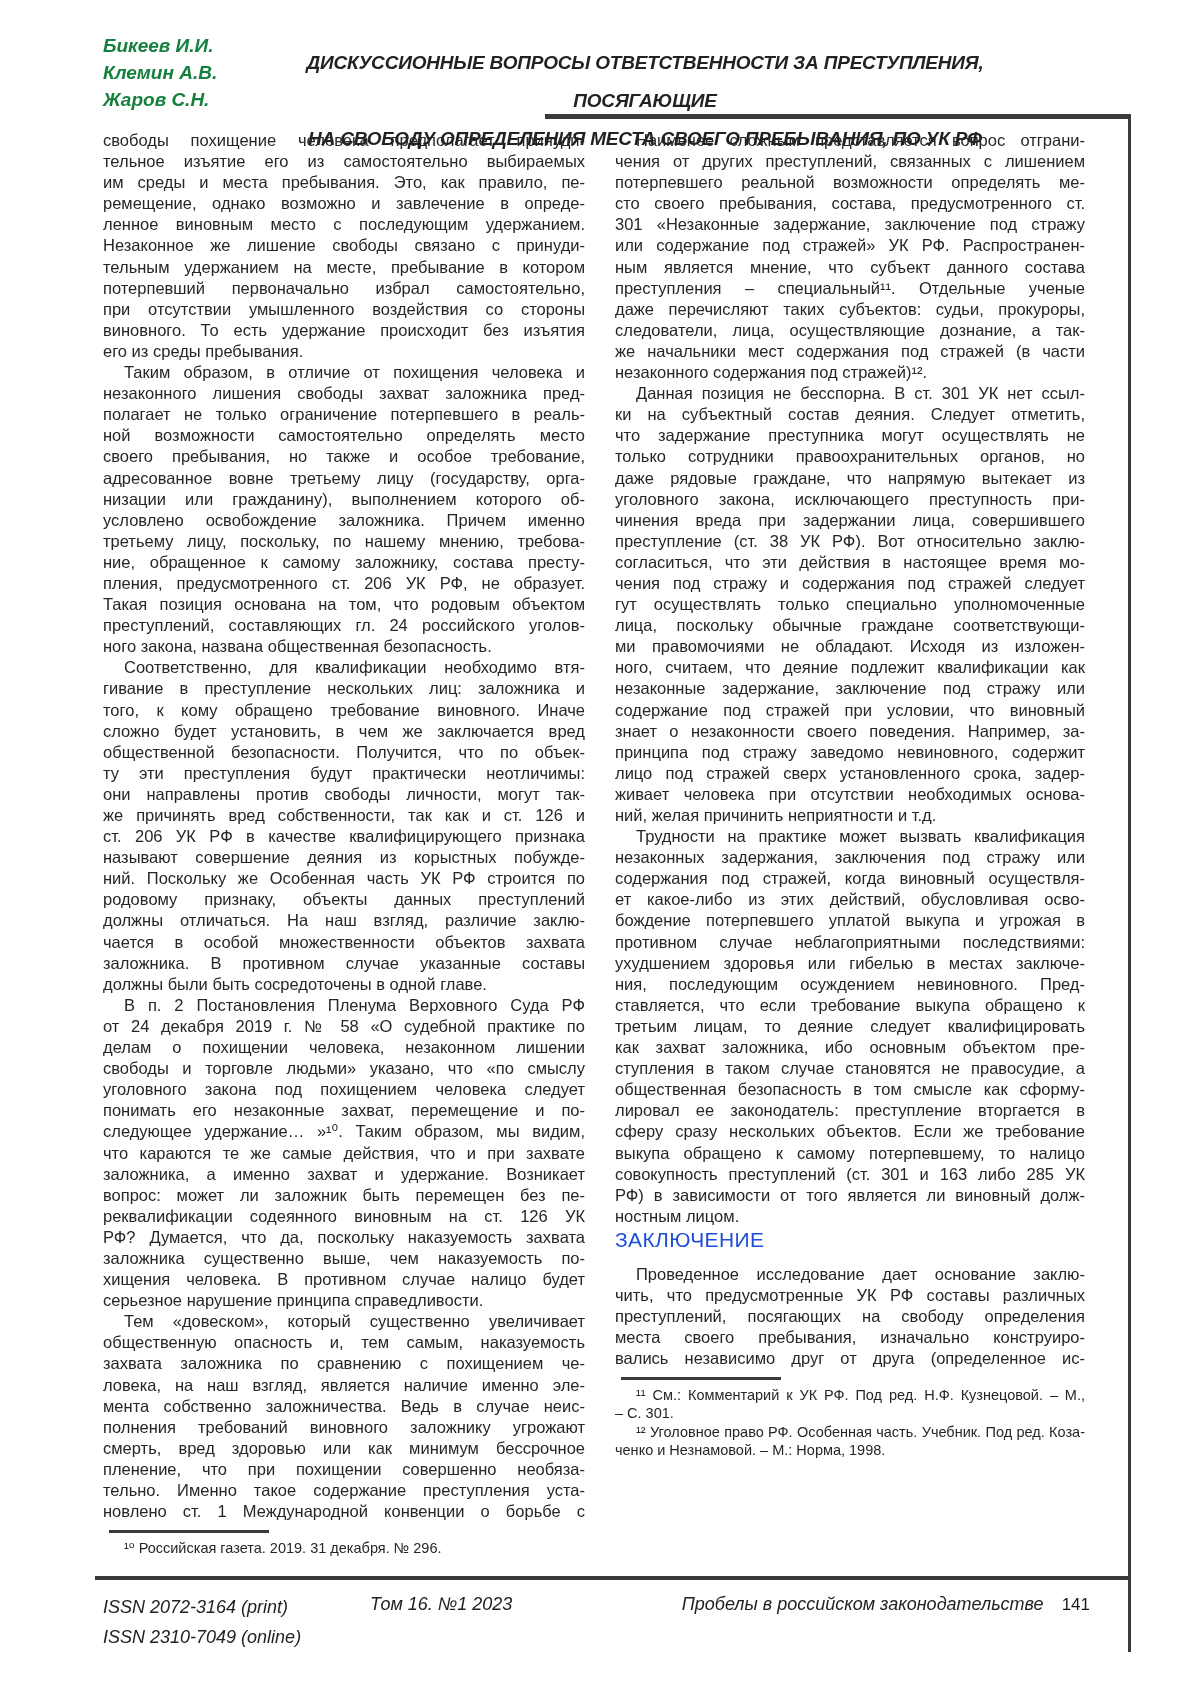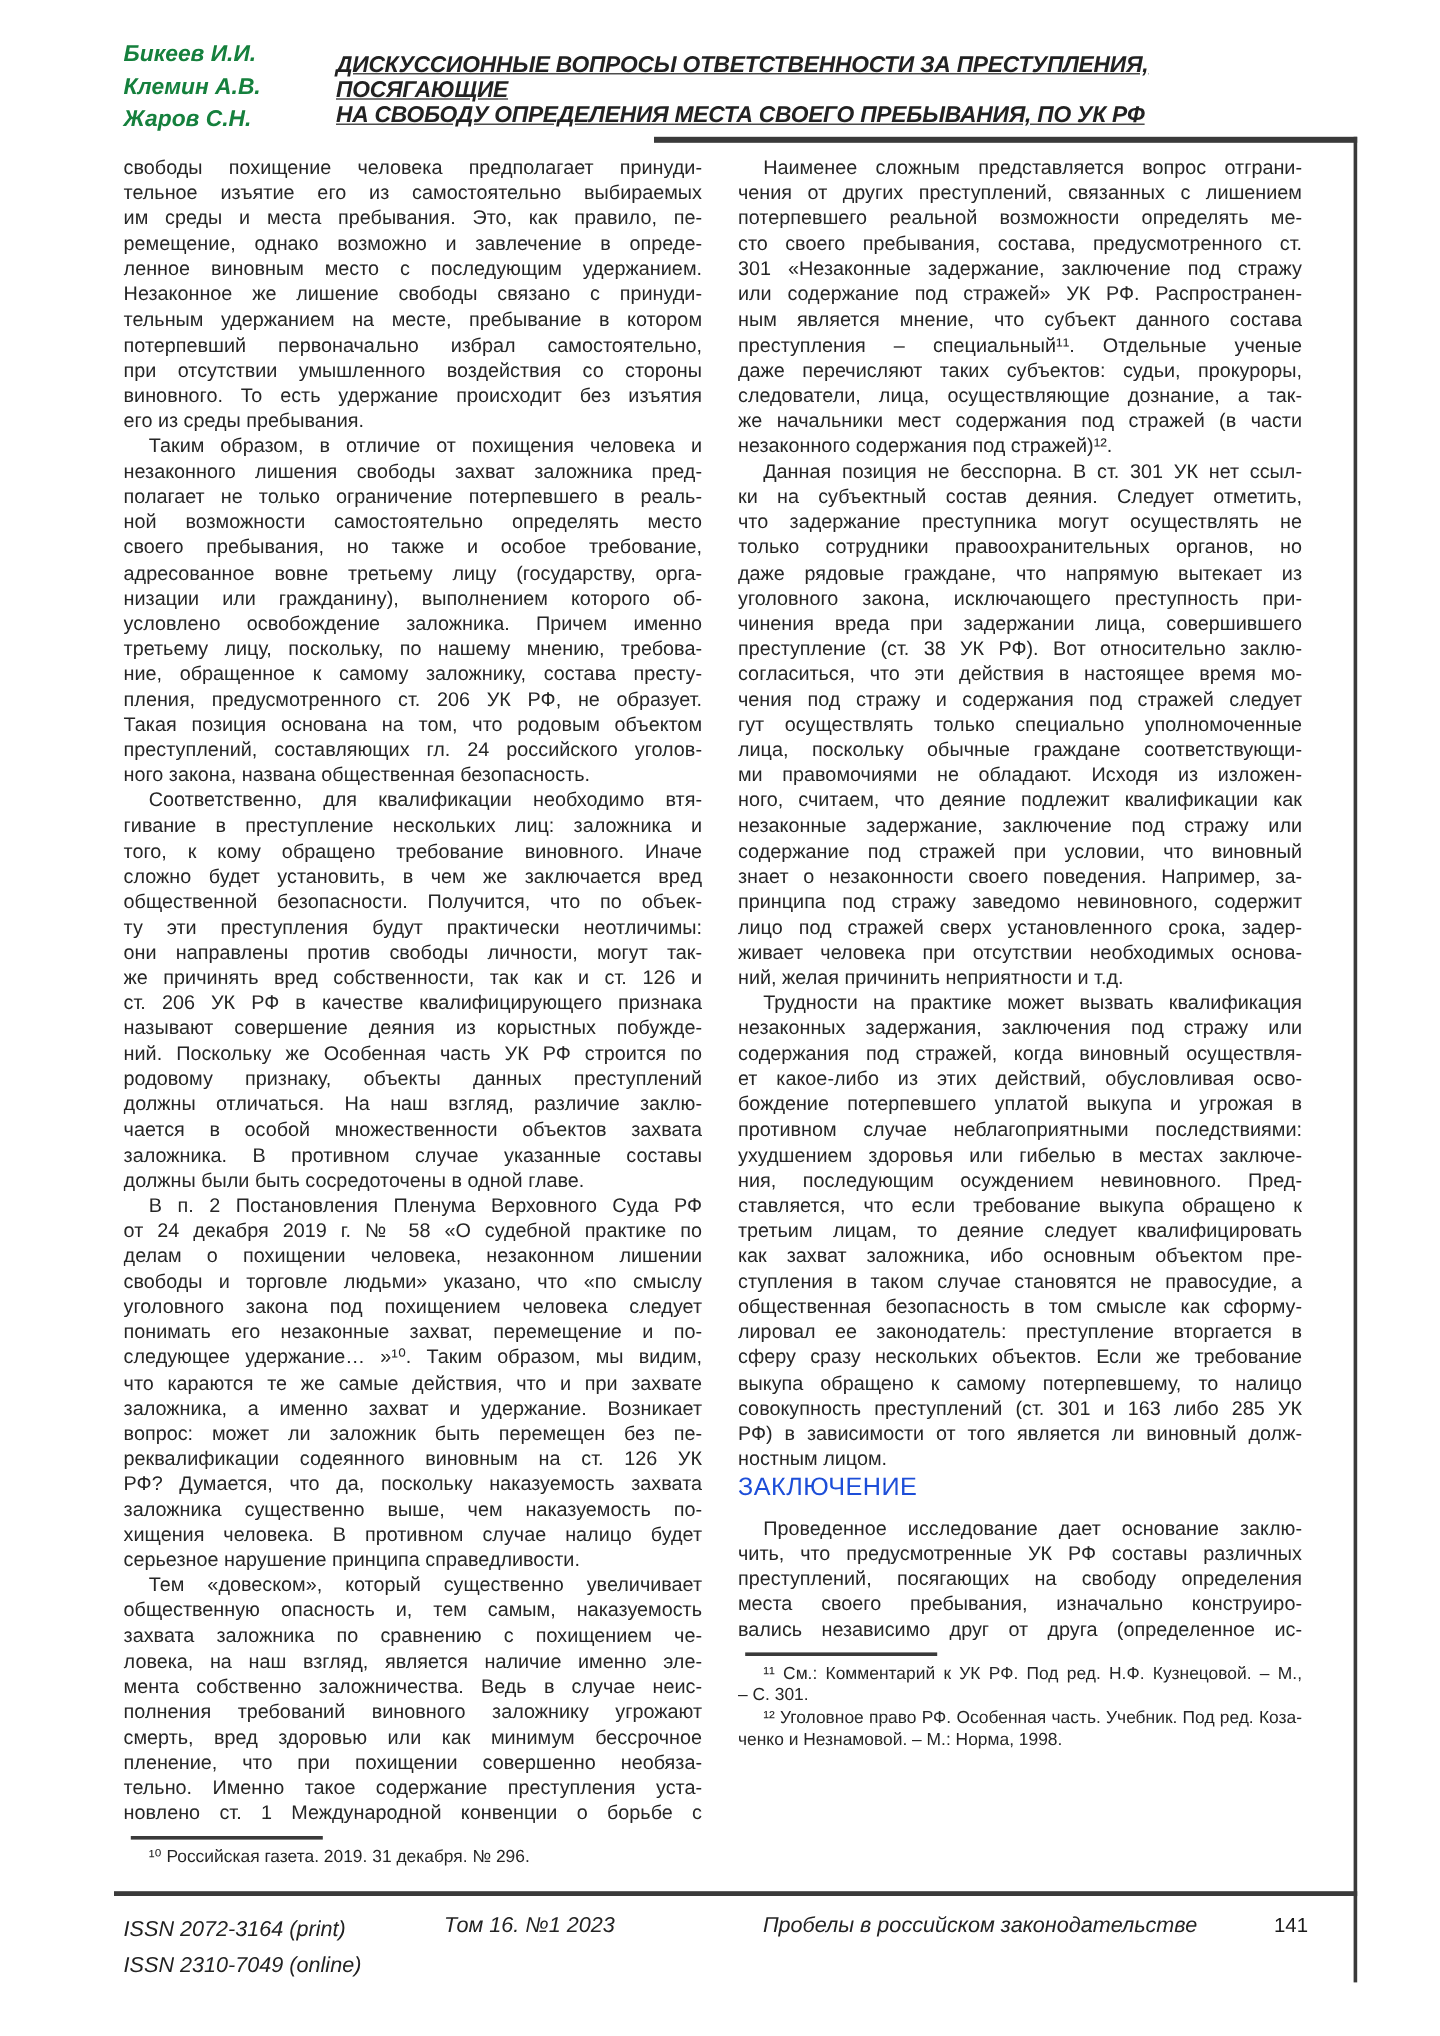--- a/index.html
+++ b/index.html
@@ -8,24 +8,23 @@
     font-family:"Liberation Sans","DejaVu Sans",sans-serif;color:#262626;
     -webkit-font-smoothing:antialiased;
   }
   .page{position:absolute;inset:0;}
   
   .authors{
     position:absolute;left:103px;top:32px;
     font-size:19px;font-weight:bold;font-style:italic;line-height:27px;color:#15803d;
   }
   .title{
-    position:absolute;left:280px;top:44px;width:730px;text-align:left;
-    font-size:19px;font-weight:bold;font-style:italic;line-height:21px;color:#222;
+    position:absolute;left:280px;top:44px;width:730px;text-align:center;
+    font-size:19px;font-weight:bold;font-style:italic;line-height:38px;color:#222;
     letter-spacing:-0.2px;
-    text-decoration:underline;
   }
   .header-rule{position:absolute;left:545px;top:114px;width:586px;height:5px;background:#3a3a3a;}
   .right-rule{position:absolute;left:1128px;top:114px;width:3px;height:1538px;background:#3a3a3a;}
   .footer-rule{position:absolute;left:95px;top:1576px;width:1036px;height:4px;background:#3a3a3a;}
   
   .col{position:absolute;top:130px;font-size:16.5px;}
   .col-left{left:103px;width:482px;}
   .col-right{left:615px;width:470px;}
   .line{
     text-align:justify;text-align-last:justify;
@@ -45,21 +44,21 @@
     font-size:18px;font-style:italic;line-height:30px;color:#222;
   }
   .footer-volume{
     position:absolute;left:370px;top:1594px;width:240px;text-align:left;
     font-size:18px;font-style:italic;color:#222;
   }
   .footer-right{
     position:absolute;right:110px;top:1594px;display:flex;align-items:baseline;gap:18px;
   }
   .footer-journal{font-size:18px;font-style:italic;color:#222;}
-  .footer-page{font-size:17px;color:#1a1a1a;margin-left:46px;}
+  .footer-page{font-size:17px;color:#1a1a1a;}
 </style>
 </head>
 <body>
 
 <div class="page">
 
   <div class="authors">
       <div>Бикеев И.И.</div>
       <div>Клемин А.В.</div>
       <div>Жаров С.Н.</div>

